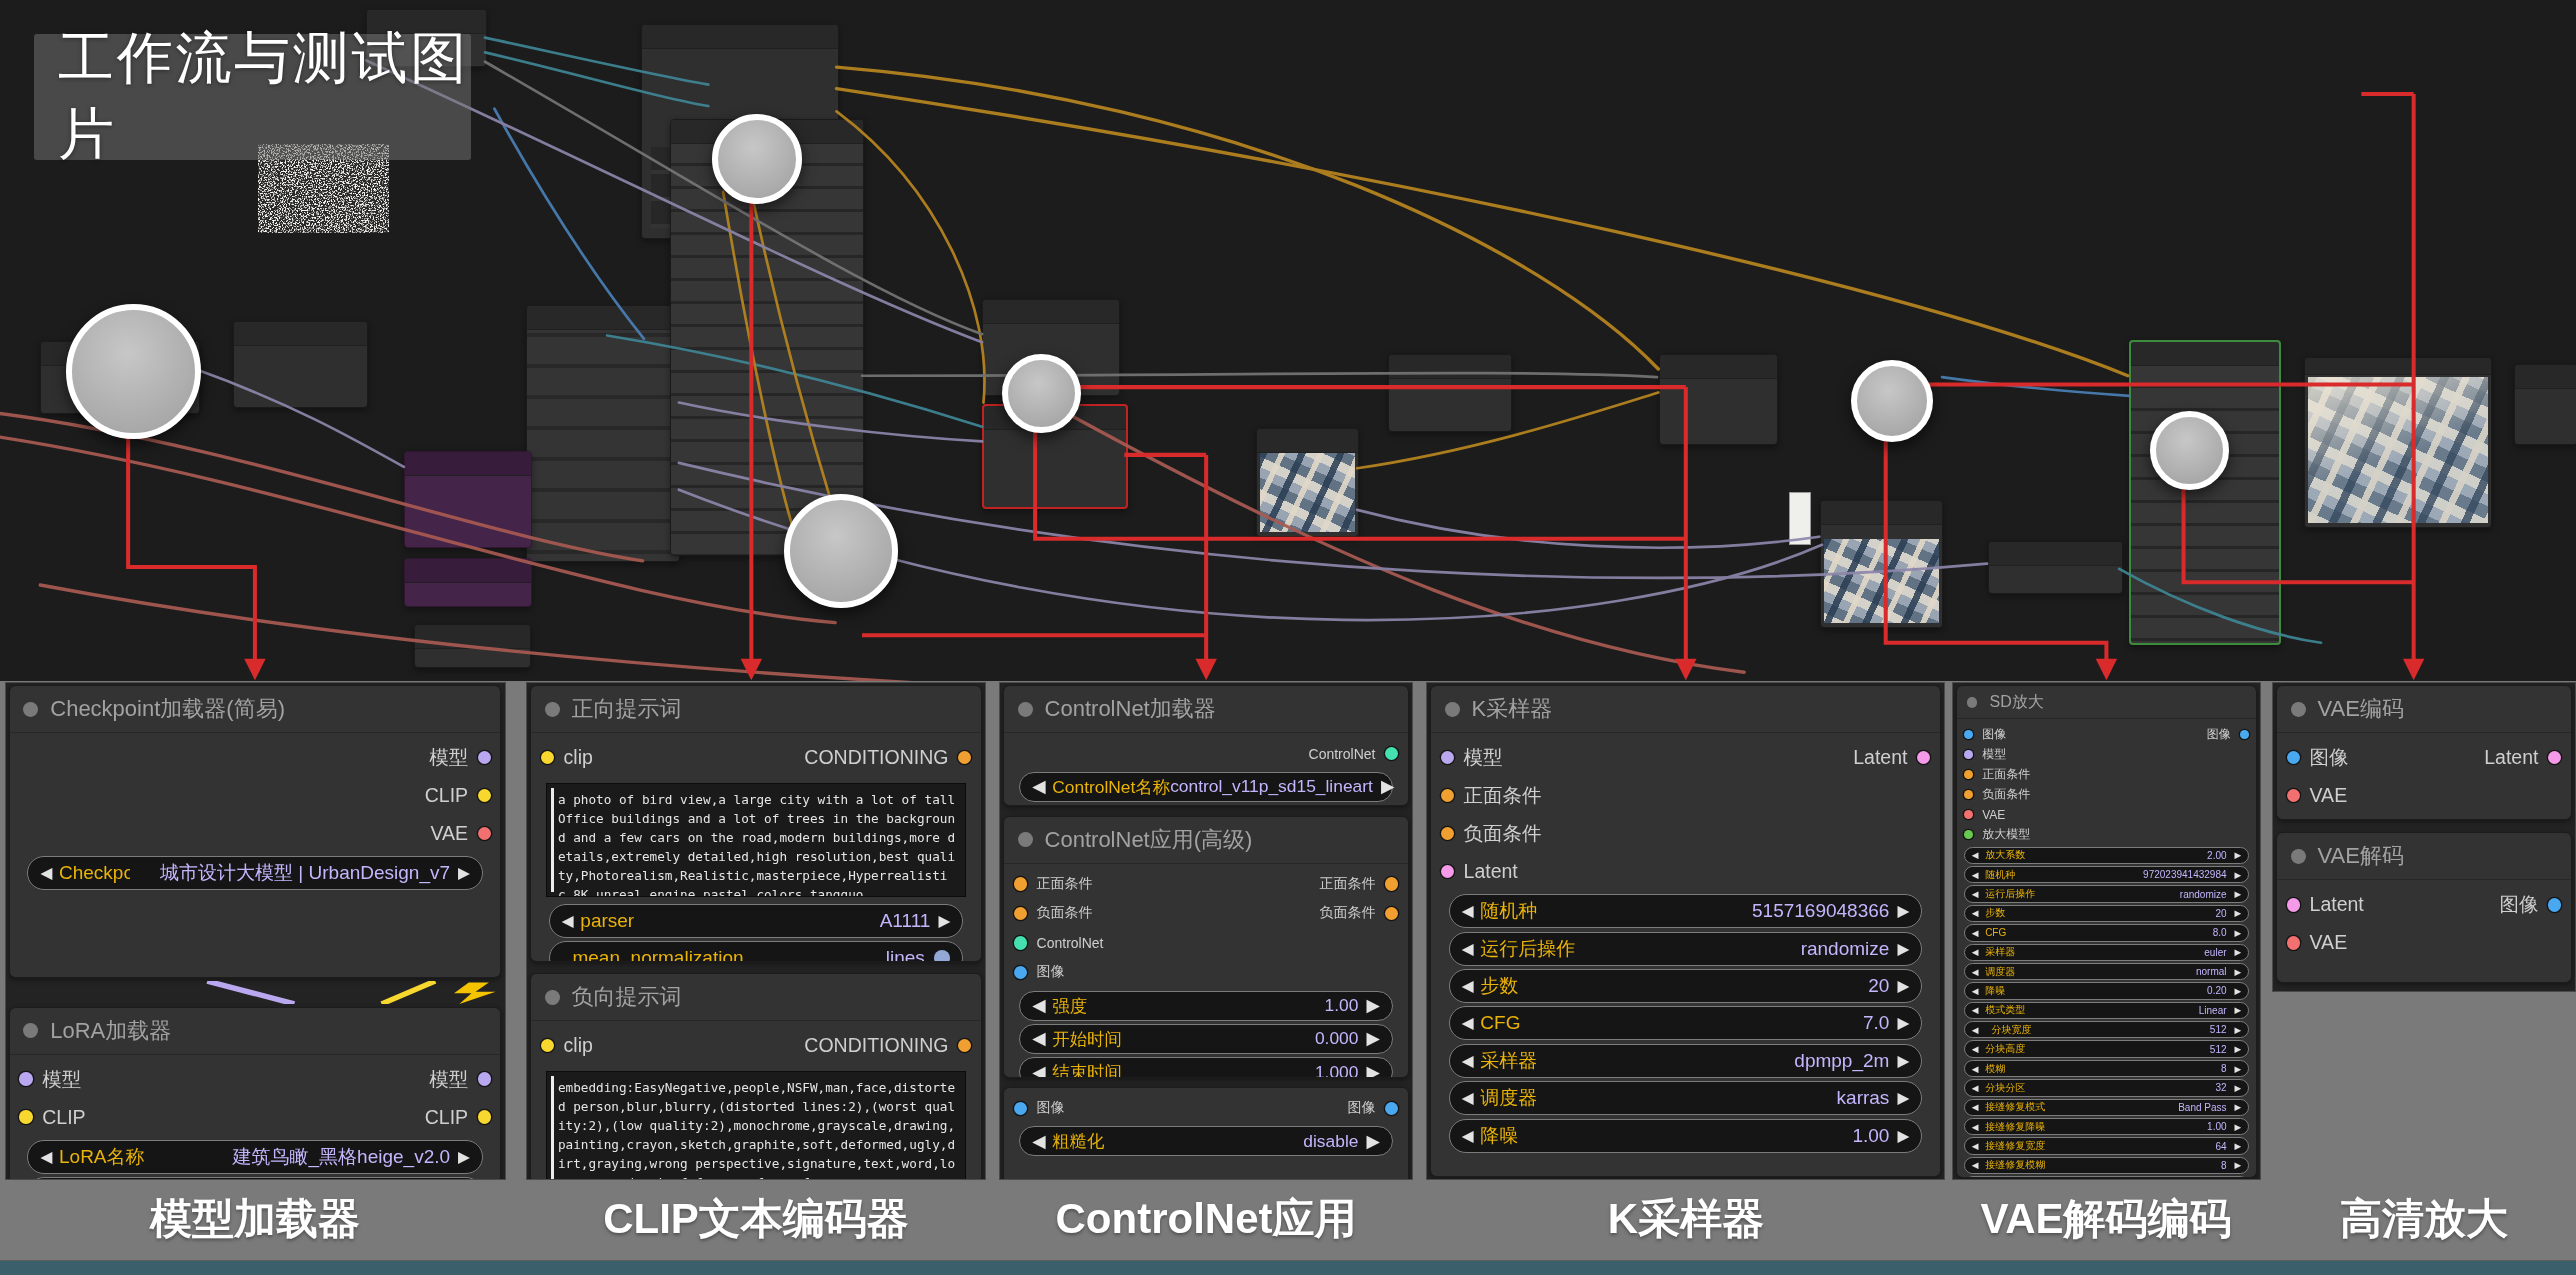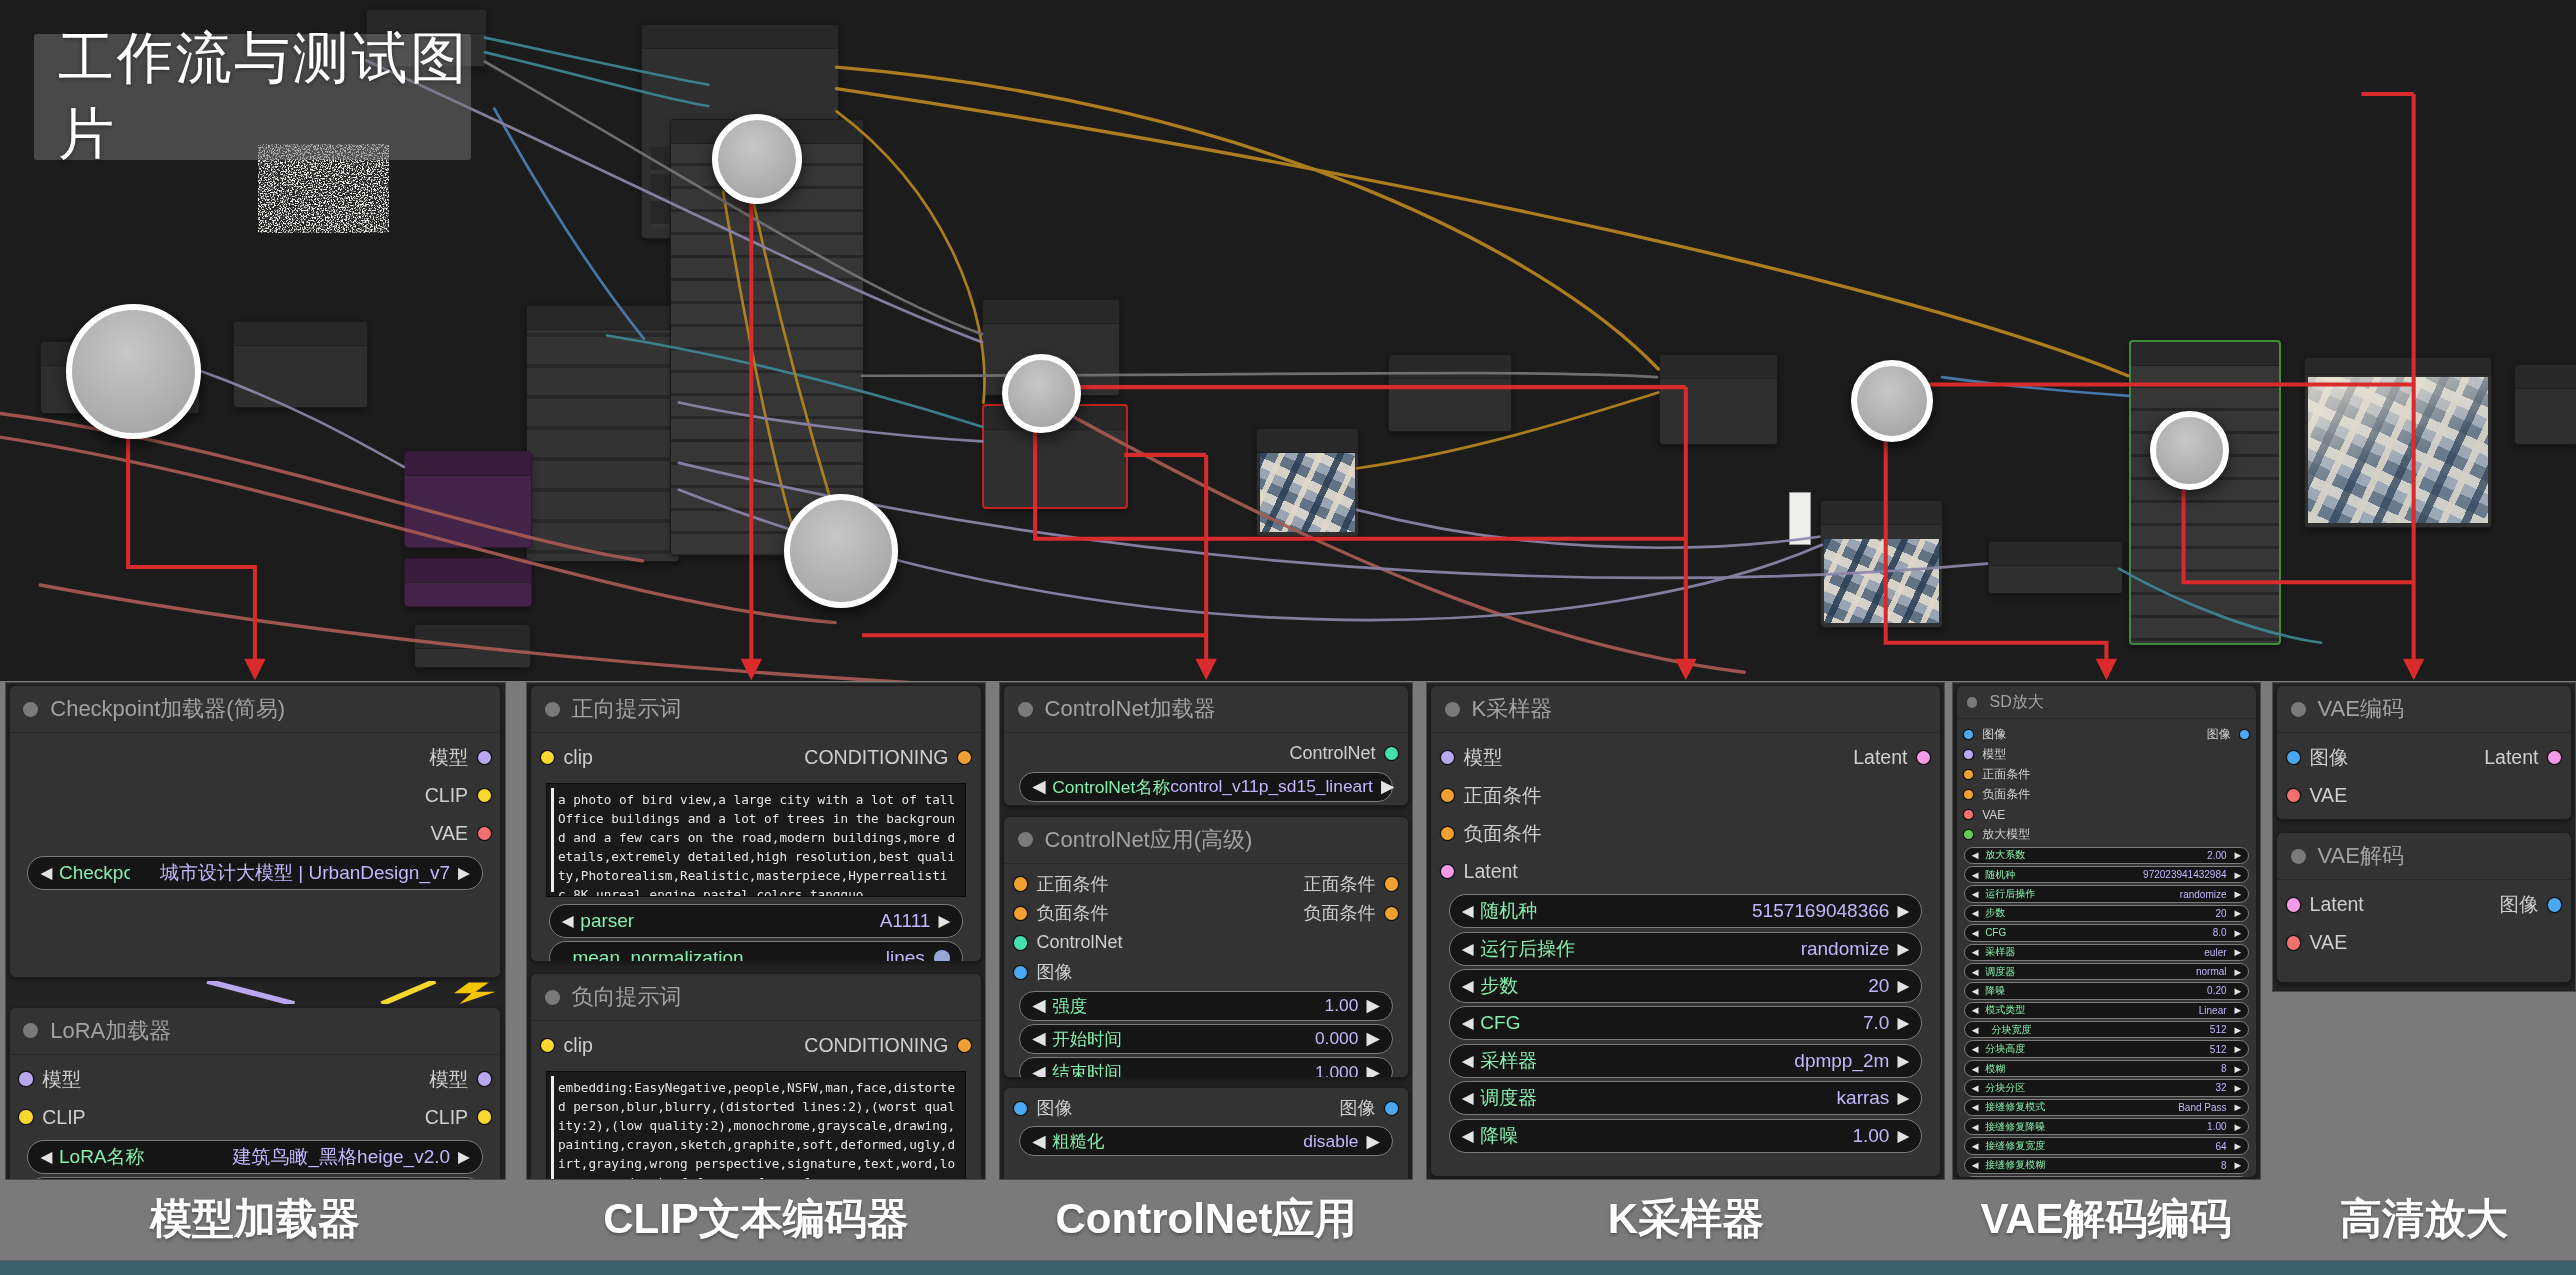--- a/index.html
+++ b/index.html
@@ -37,36 +37,36 @@
   .ndot{width:14.8px;height:14.8px;border-radius:50%;background:#7a7a7a;flex:none;}
   .ntitle{color:#a2a2a2;font-size:22px;white-space:nowrap;}
   .nbody{padding:5.4px 0;}
   .prow{display:flex;justify-content:space-between;align-items:center;padding:0 9.4px;}
   .pside{display:flex;align-items:center;gap:9.4px;min-width:0;justify-content:flex-end;}
   .pdot{width:13.4px;height:13.4px;border-radius:50%;flex:none;box-shadow:0 0 0 1.3px #141414;}
   .plabel{color:#cfcfcf;font-size:19.5px;white-space:nowrap;}
   .widget{display:flex;align-items:center;background:#151515;border:1.3px solid #7c7c7c;border-radius:670px;
     margin:3.4px 17.4px;padding:0 12px;color:#ccc;}
   .warr{color:#e3e3e3;flex:none;}
-  .wlabel{color:#86efac;overflow:hidden;white-space:nowrap;flex:none;}
+  .wlabel{color:#eab308;overflow:hidden;white-space:nowrap;flex:none;}
   .wlabel.clip5{max-width:71px;}
   .wfill{flex:1;}
   .wvalue{color:#c4b5fd;white-space:nowrap;}
   .tdot{width:16px;height:16px;border-radius:50%;margin-left:9.4px;flex:none;}
   .tdot.on{background:#93a8d6;}
   .ta{position:relative;margin:6.7px 14.8px;background:#1a1a1a;border:0.7px solid #0c0c0c;color:#e6e6e6;
     font-family:"DejaVu Sans Mono",monospace;font-size:12.7px;line-height:1.5;padding:5.4px 6.7px 5.4px 10.7px;
     white-space:pre-wrap;word-break:break-all;overflow:hidden;}
   .ta::before{content:"";position:absolute;left:4px;top:4px;bottom:4px;width:2.7px;background:#ececec;}
   
   .panel.big .prow{height:38px;}
   .panel.big .widget{height:32px;font-size:19px;}
   .panel.big .warr{font-size:15.4px;}
   .panel.compact .prow{height:29.5px;}
-  .panel.compact .plabel{font-size:18px;}
+  .panel.compact .plabel{font-size:14px;}
   .panel.compact .widget{height:28px;font-size:17.4px;margin:3.4px 14.8px;}
   .panel.small .nhead{padding:5.4px 9.4px;}
   .panel.small .ntitle{font-size:16px;}
   .panel.small .ndot{width:10.7px;height:10.7px;}
   .panel.small .prow{height:20px;padding:0 6.7px;}
   .panel.small .plabel{font-size:12px;}
   .panel.small .pdot{width:8.7px;height:8.7px;}
   .panel.small .widget{height:15.4px;font-size:10px;margin:2px 6.7px;padding:0 6.7px;border-width:0.7px;}
   .panel.small .warr{font-size:8.7px;}
   .ngap{flex:none;position:relative;}

